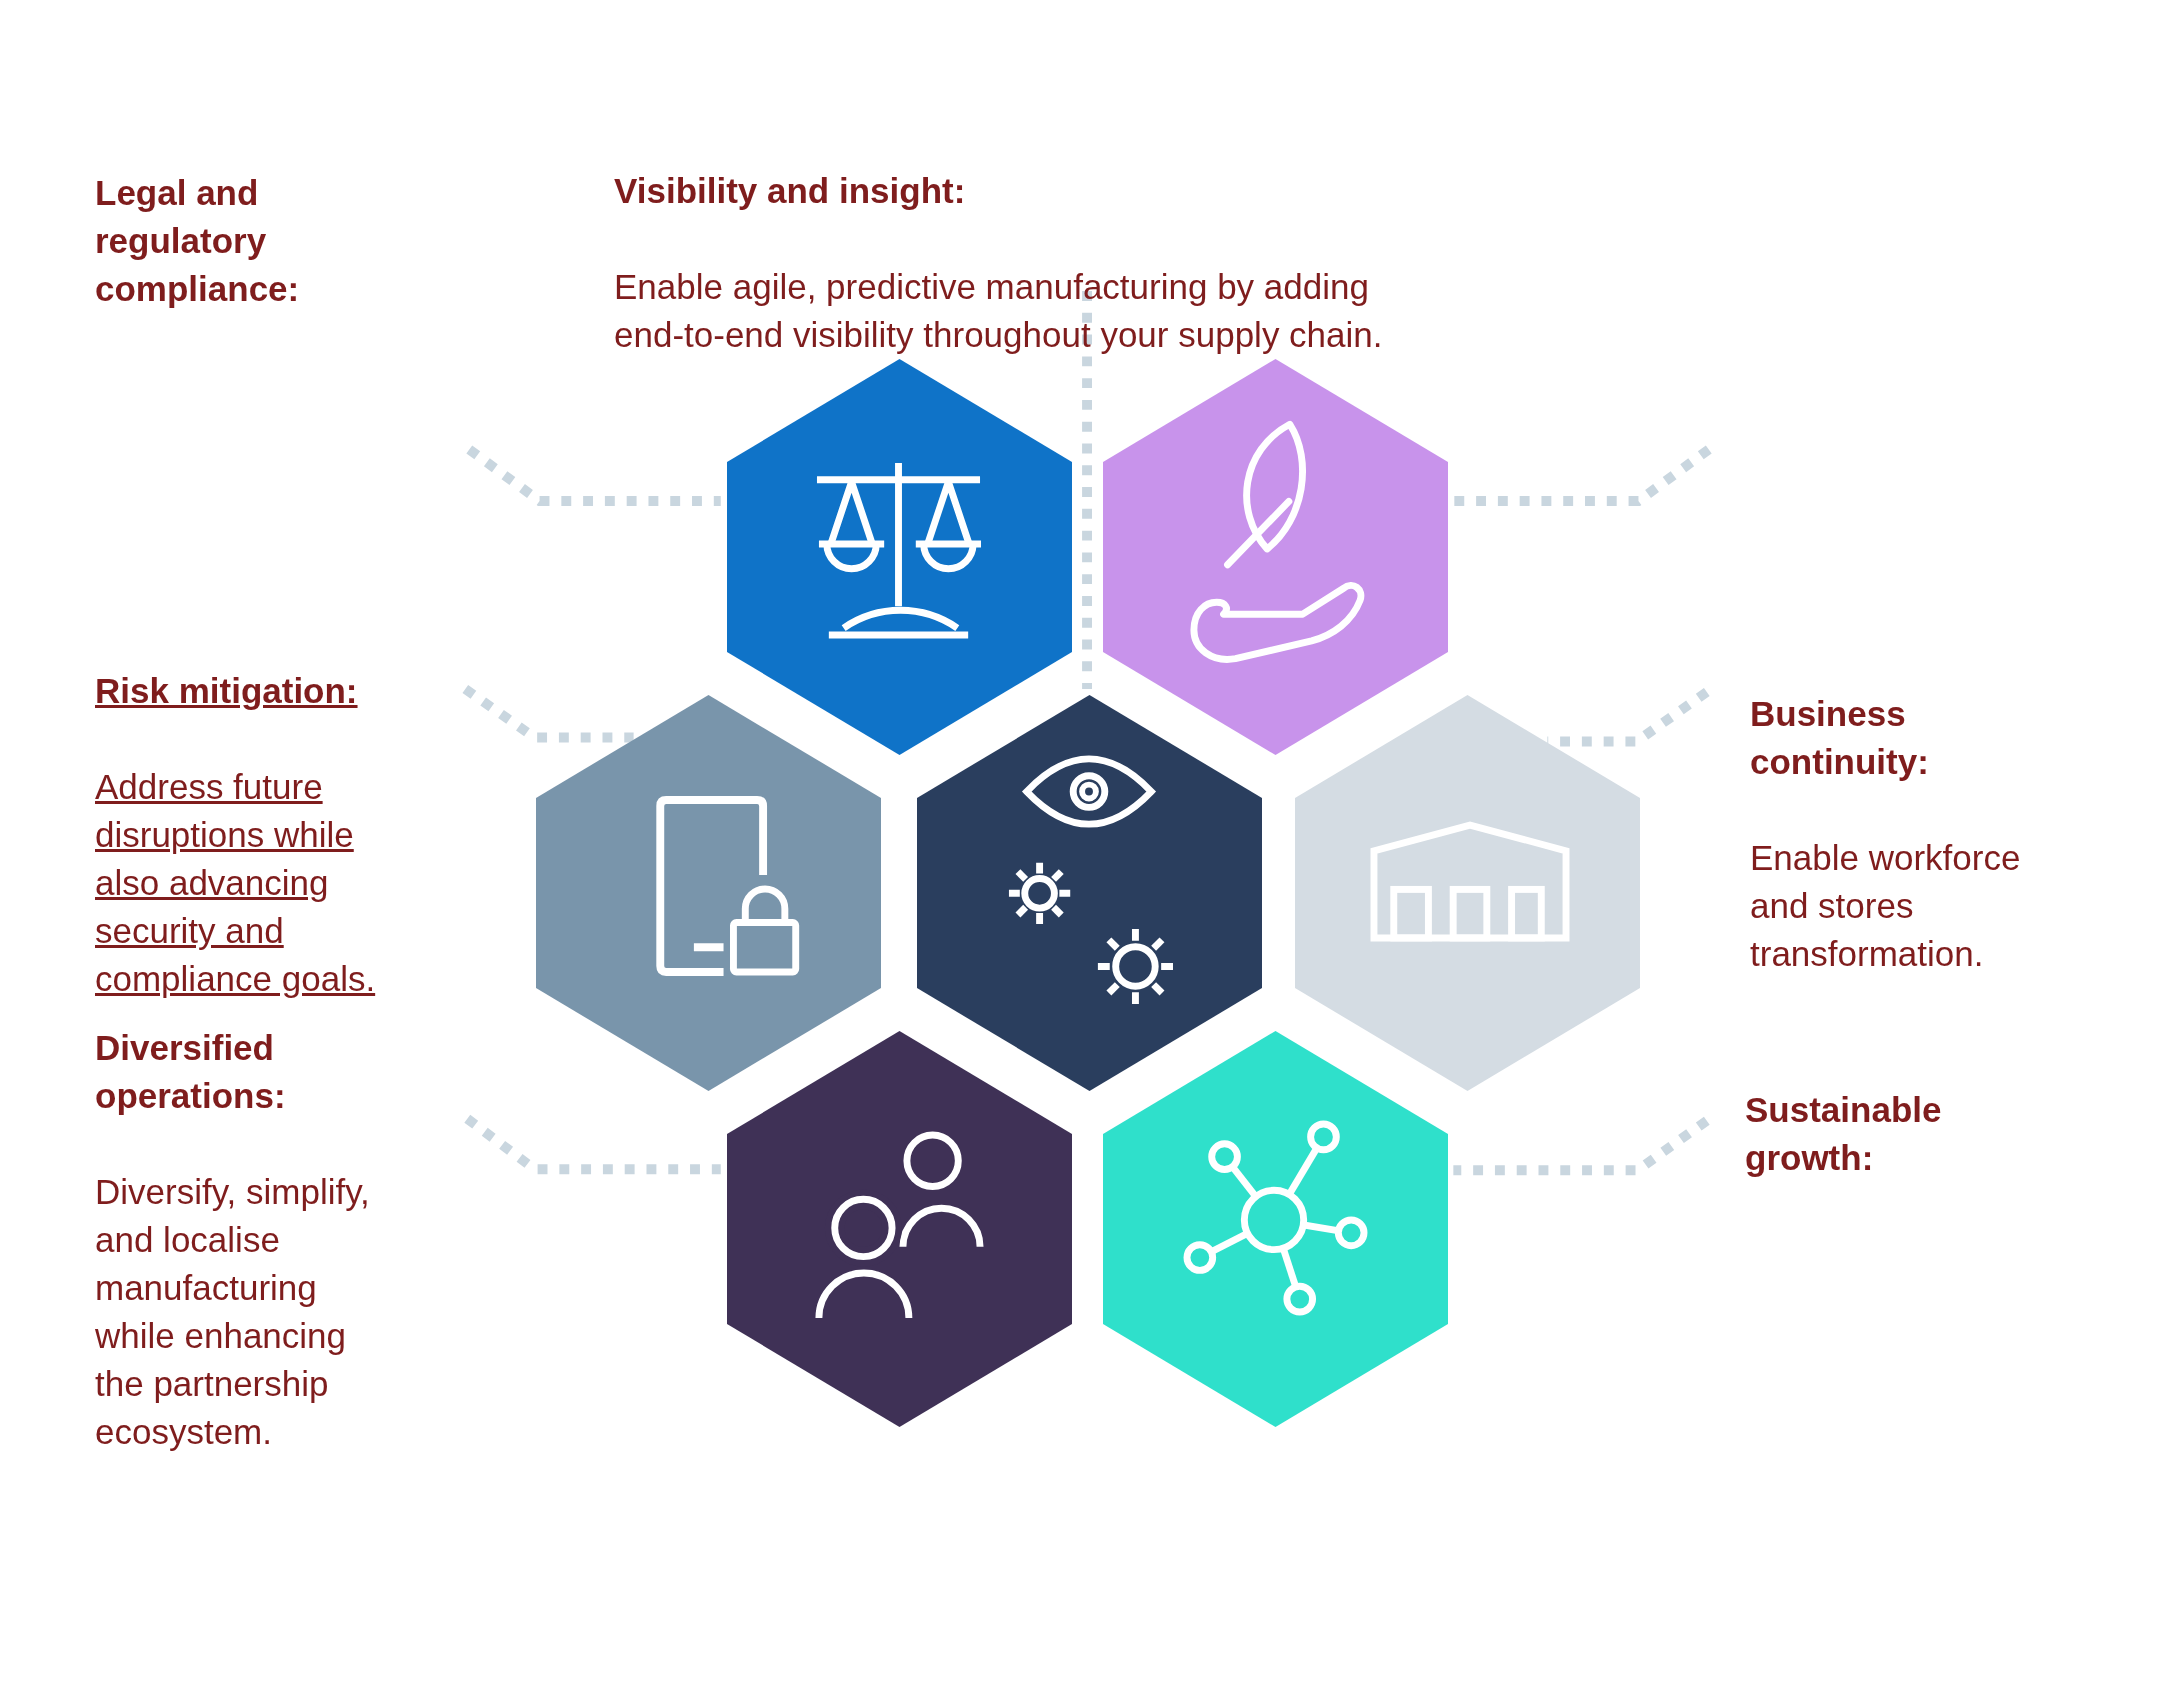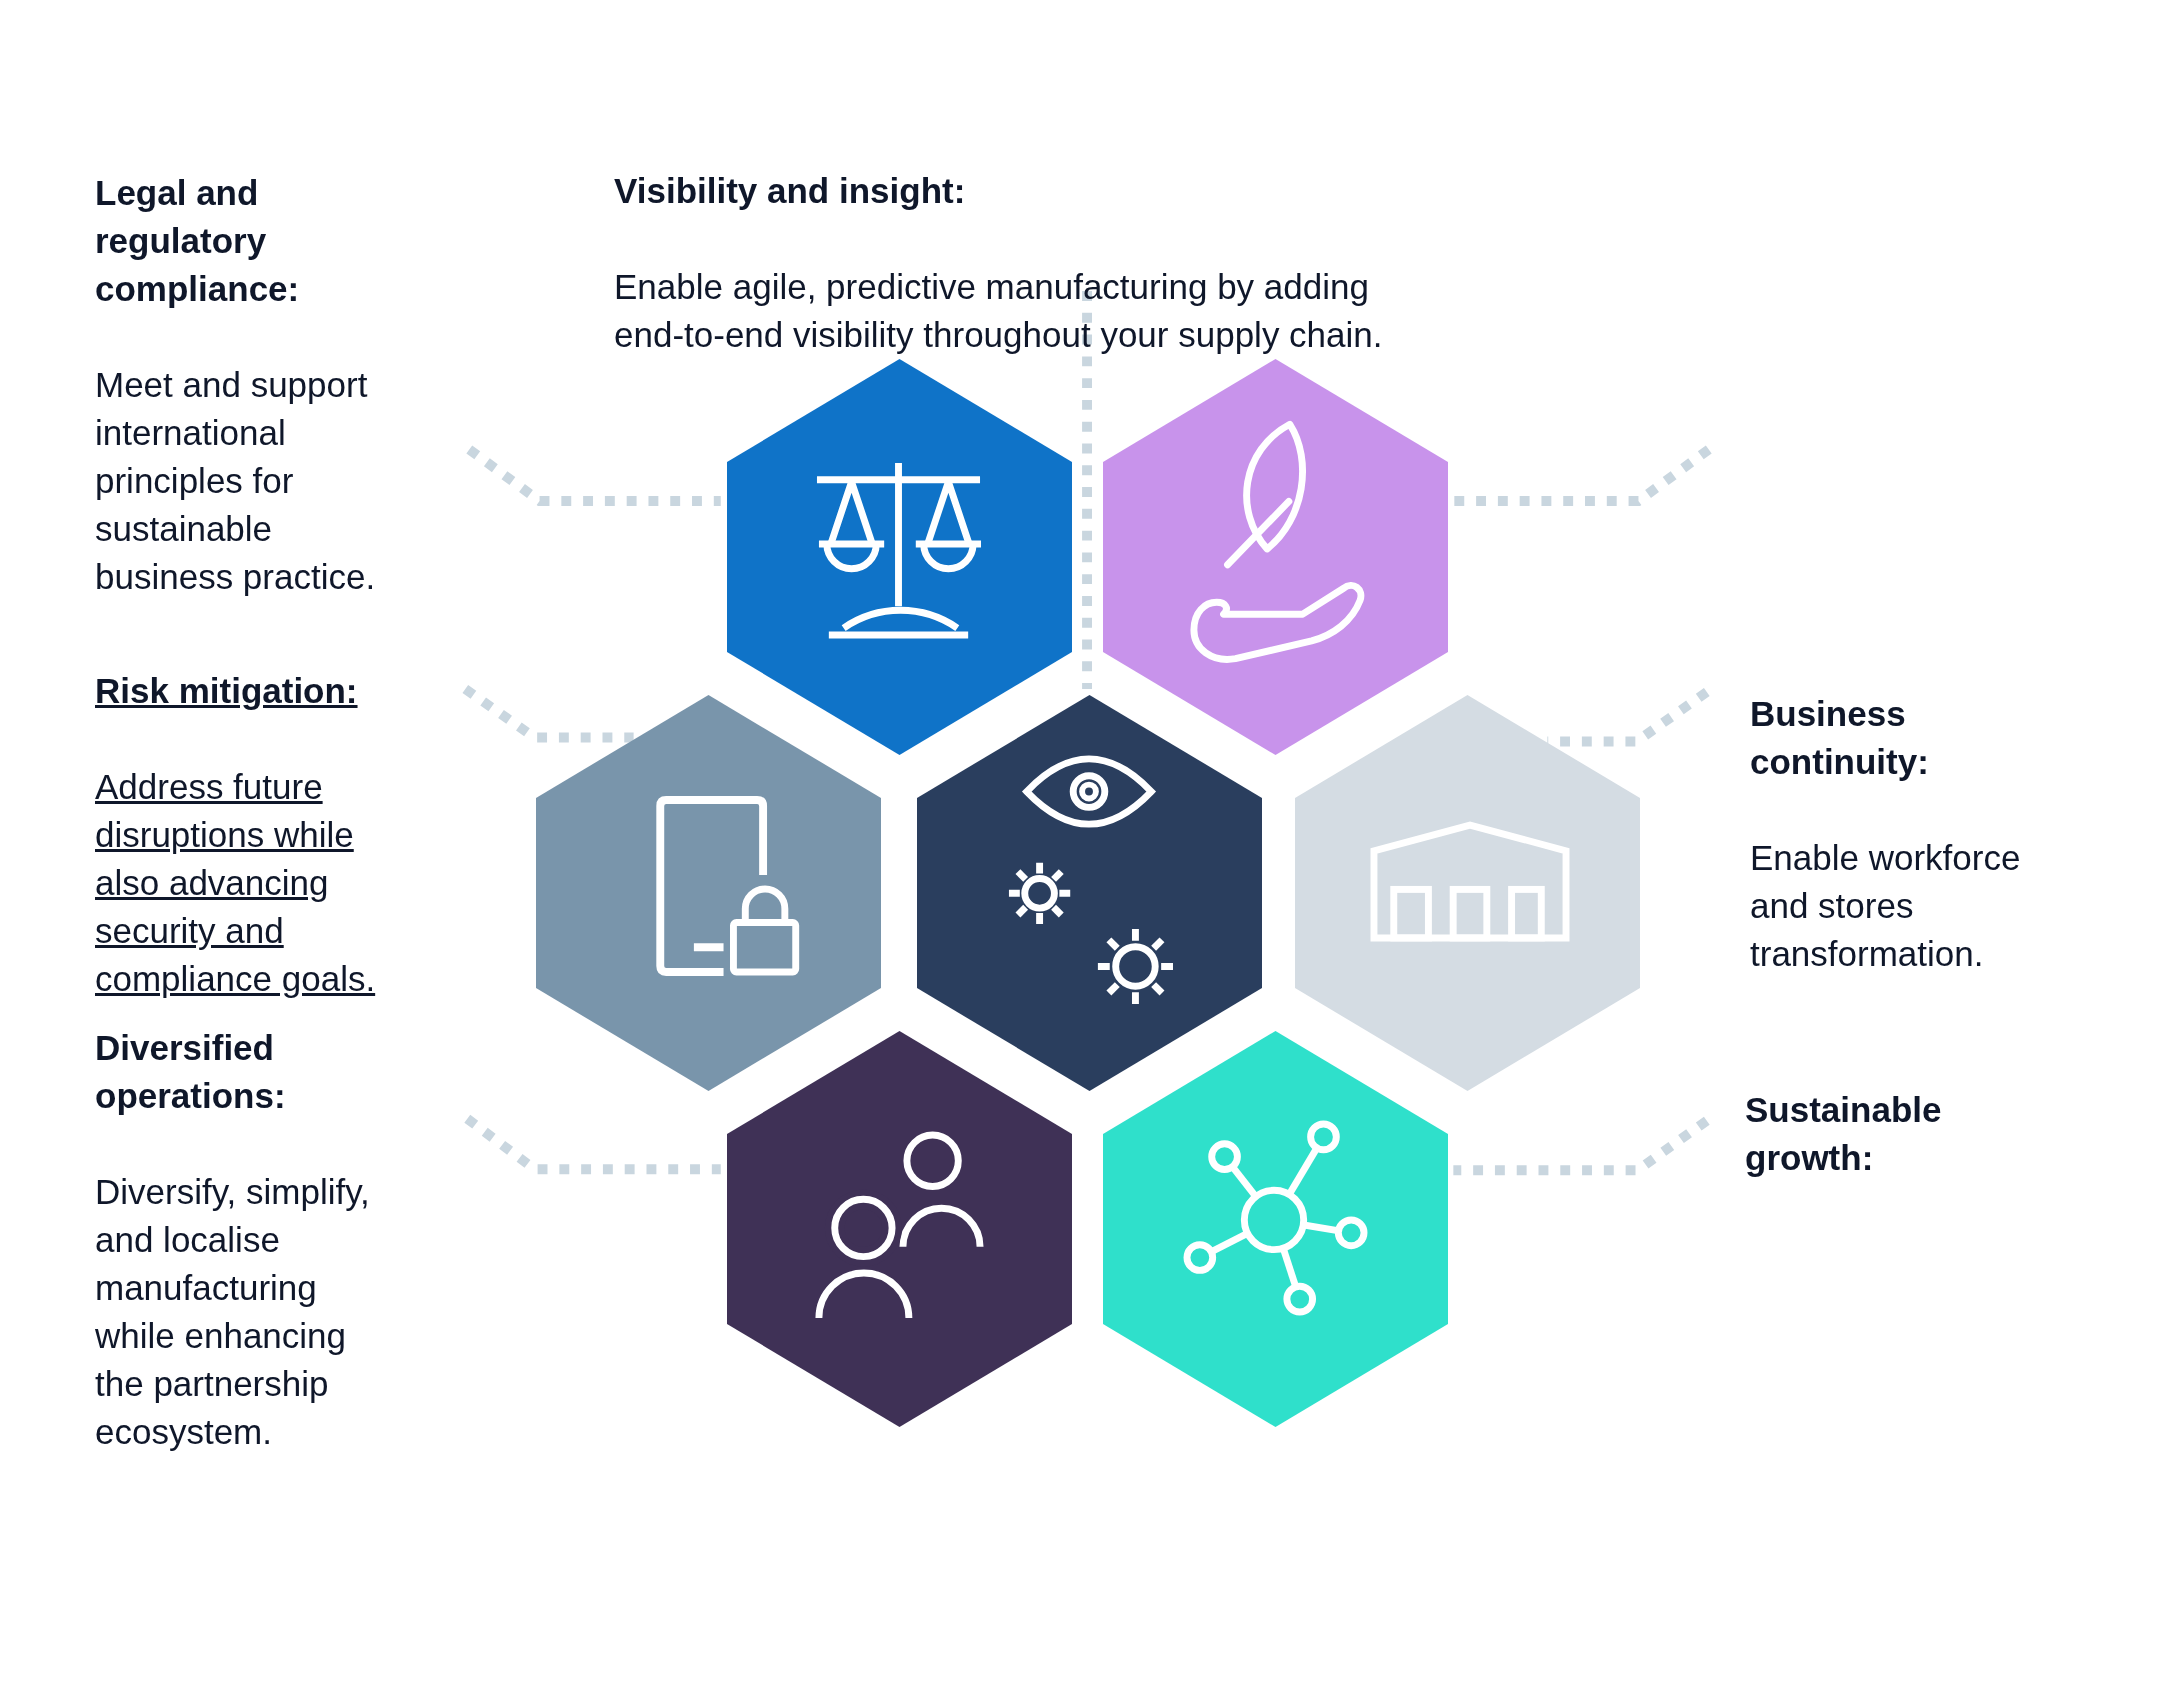--- a/index.html
+++ b/index.html
@@ -1,17 +1,17 @@
 <!DOCTYPE html>
 <html><head>
 <meta charset="utf-8">
 <style>
   html,body{margin:0;padding:0;background:#fff;}
   .canvas{position:relative;width:2182px;height:1683px;background:#fff;
-          font-family:"Liberation Sans", sans-serif;color:#0f172a;overflow:hidden;}
+          font-family:"Liberation Sans", sans-serif;color:#7f1d1d;overflow:hidden;}
   .connectors{position:absolute;left:0;top:0;width:2182px;height:1683px;}
   .dot{fill:none;stroke-width:10;stroke-dasharray:10 12;stroke-linecap:butt;}
   .hex{position:absolute;width:345px;height:396px;
        clip-path:polygon(50% 0,100% 26%,100% 74%,50% 100%,0 74%,0 26%);}
   .hex svg{position:absolute;overflow:visible;}
   .ic{fill:none;stroke:#FFFFFF;stroke-width:7;stroke-linejoin:miter;stroke-linecap:butt;}
   .icr{fill:none;stroke:#FFFFFF;stroke-width:7;stroke-linejoin:round;stroke-linecap:round;}
   .callout{position:absolute;font-size:35px;line-height:48px;white-space:pre-line;}
   .callout .tt{font-weight:700;}
   .callout .bd{font-weight:400;}
@@ -132,25 +132,20 @@
         <circle cx="15" cy="140" r="13"></circle>
         <circle cx="116" cy="182" r="13"></circle>
       </g>
     </svg>
   </div>
 
   <div class="callout" style="left:95px;top:121px;width:356px;">
     <div class="tt">Legal and
 regulatory
 compliance:</div>
-    <div class="bd">Meet and support
-international
-principles for
-sustainable
-business practice.</div>
   </div>
 
   <div class="callout center" style="left:614px;top:119px;width:950px;">
     <div class="tt">Visibility and insight:</div>
     <div class="bd">Enable agile, predictive manufacturing by adding
 end-to-end visibility throughout your supply chain.</div>
   </div>
 
 
   <div class="callout" style="left:95px;top:619px;width:356px;text-decoration:underline;">

